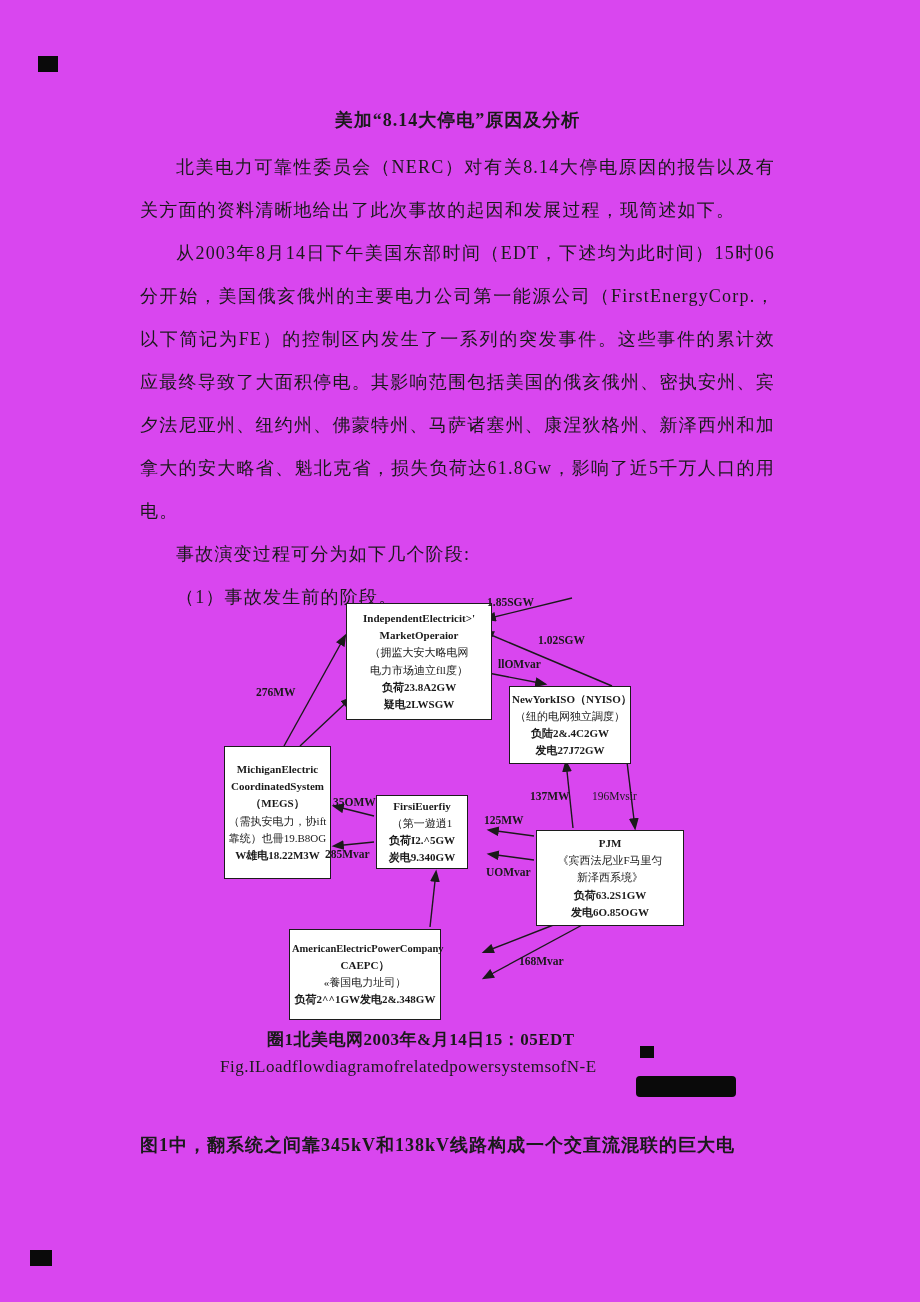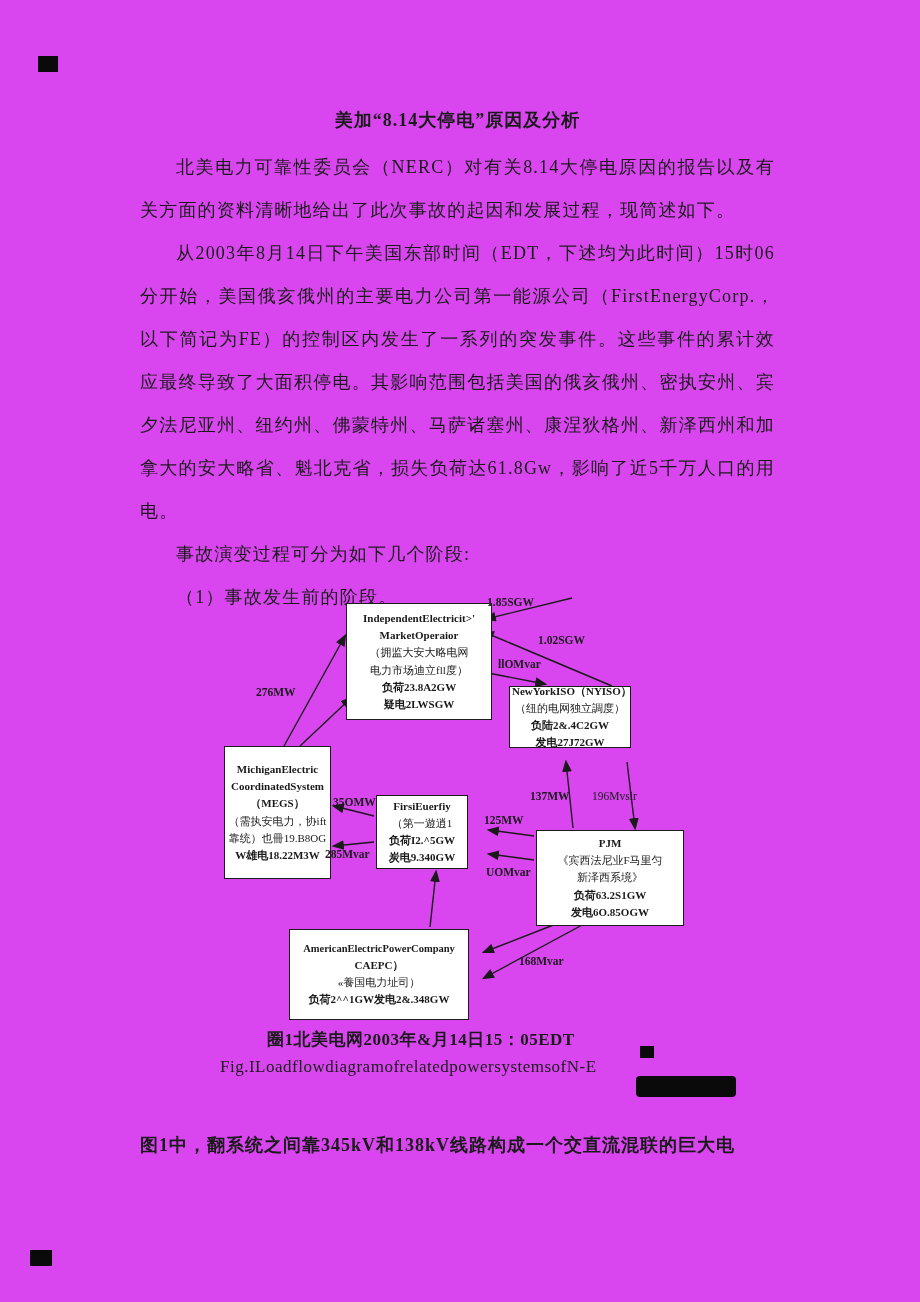--- a/index.html
+++ b/index.html
@@ -77,21 +77,21 @@
 
     <div class="dbox" style="left:346px;top:23px;width:146px;height:117px;">
       <div class="bl b">IndependentElectricit&gt;'</div>
       <div class="bl b">MarketOperaior</div>
       <div class="bl">（拥监大安大略电网</div>
       <div class="bl">电力市场迪立fll度）</div>
       <div class="bl b">负荷23.8A2GW</div>
       <div class="bl b">疑电2LWSGW</div>
     </div>
 
-    <div class="dbox" style="left:509px;top:106px;width:122px;height:62px;">
+    <div class="dbox" style="left:509px;top:106px;width:122px;height:78px;">
       <div class="bl b">NewYorkISO（NYISO）</div>
       <div class="bl">（纽的电网独立調度）</div>
       <div class="bl b">负陆2&amp;.4C2GW</div>
       <div class="bl b">发电27J72GW</div>
     </div>
 
     <div class="dbox" style="left:224px;top:166px;width:107px;height:133px;">
       <div class="bl b">MichiganElectric</div>
       <div class="bl b">CoordinatedSystem</div>
       <div class="bl b">（MEGS）</div>
@@ -108,21 +108,21 @@
     </div>
 
     <div class="dbox" style="left:536px;top:250px;width:148px;height:96px;">
       <div class="bl b">PJM</div>
       <div class="bl">《宾西法尼业F马里匀</div>
       <div class="bl">新泽西系境》</div>
       <div class="bl b">负荷63.2S1GW</div>
       <div class="bl b">发电6O.85OGW</div>
     </div>
 
-    <div class="dbox" style="left:289px;top:349px;width:180px;height:91px;">
+    <div class="dbox" style="left:289px;top:349px;width:152px;height:91px;">
       <div class="bl b" style="font-size:10.5px;">AmericanElectricPowerCompany</div>
       <div class="bl b">CAEPC）</div>
       <div class="bl">«養国电力址司）</div>
       <div class="bl b">负荷2^^1GW发电2&amp;.348GW</div>
     </div>
 
     <span class="flabel" style="left:487px;top:16px;">1.85SGW</span>
     <span class="flabel" style="left:538px;top:54px;">1.02SGW</span>
     <span class="flabel" style="left:498px;top:78px;">llOMvar</span>
     <span class="flabel" style="left:256px;top:106px;">276MW</span>

